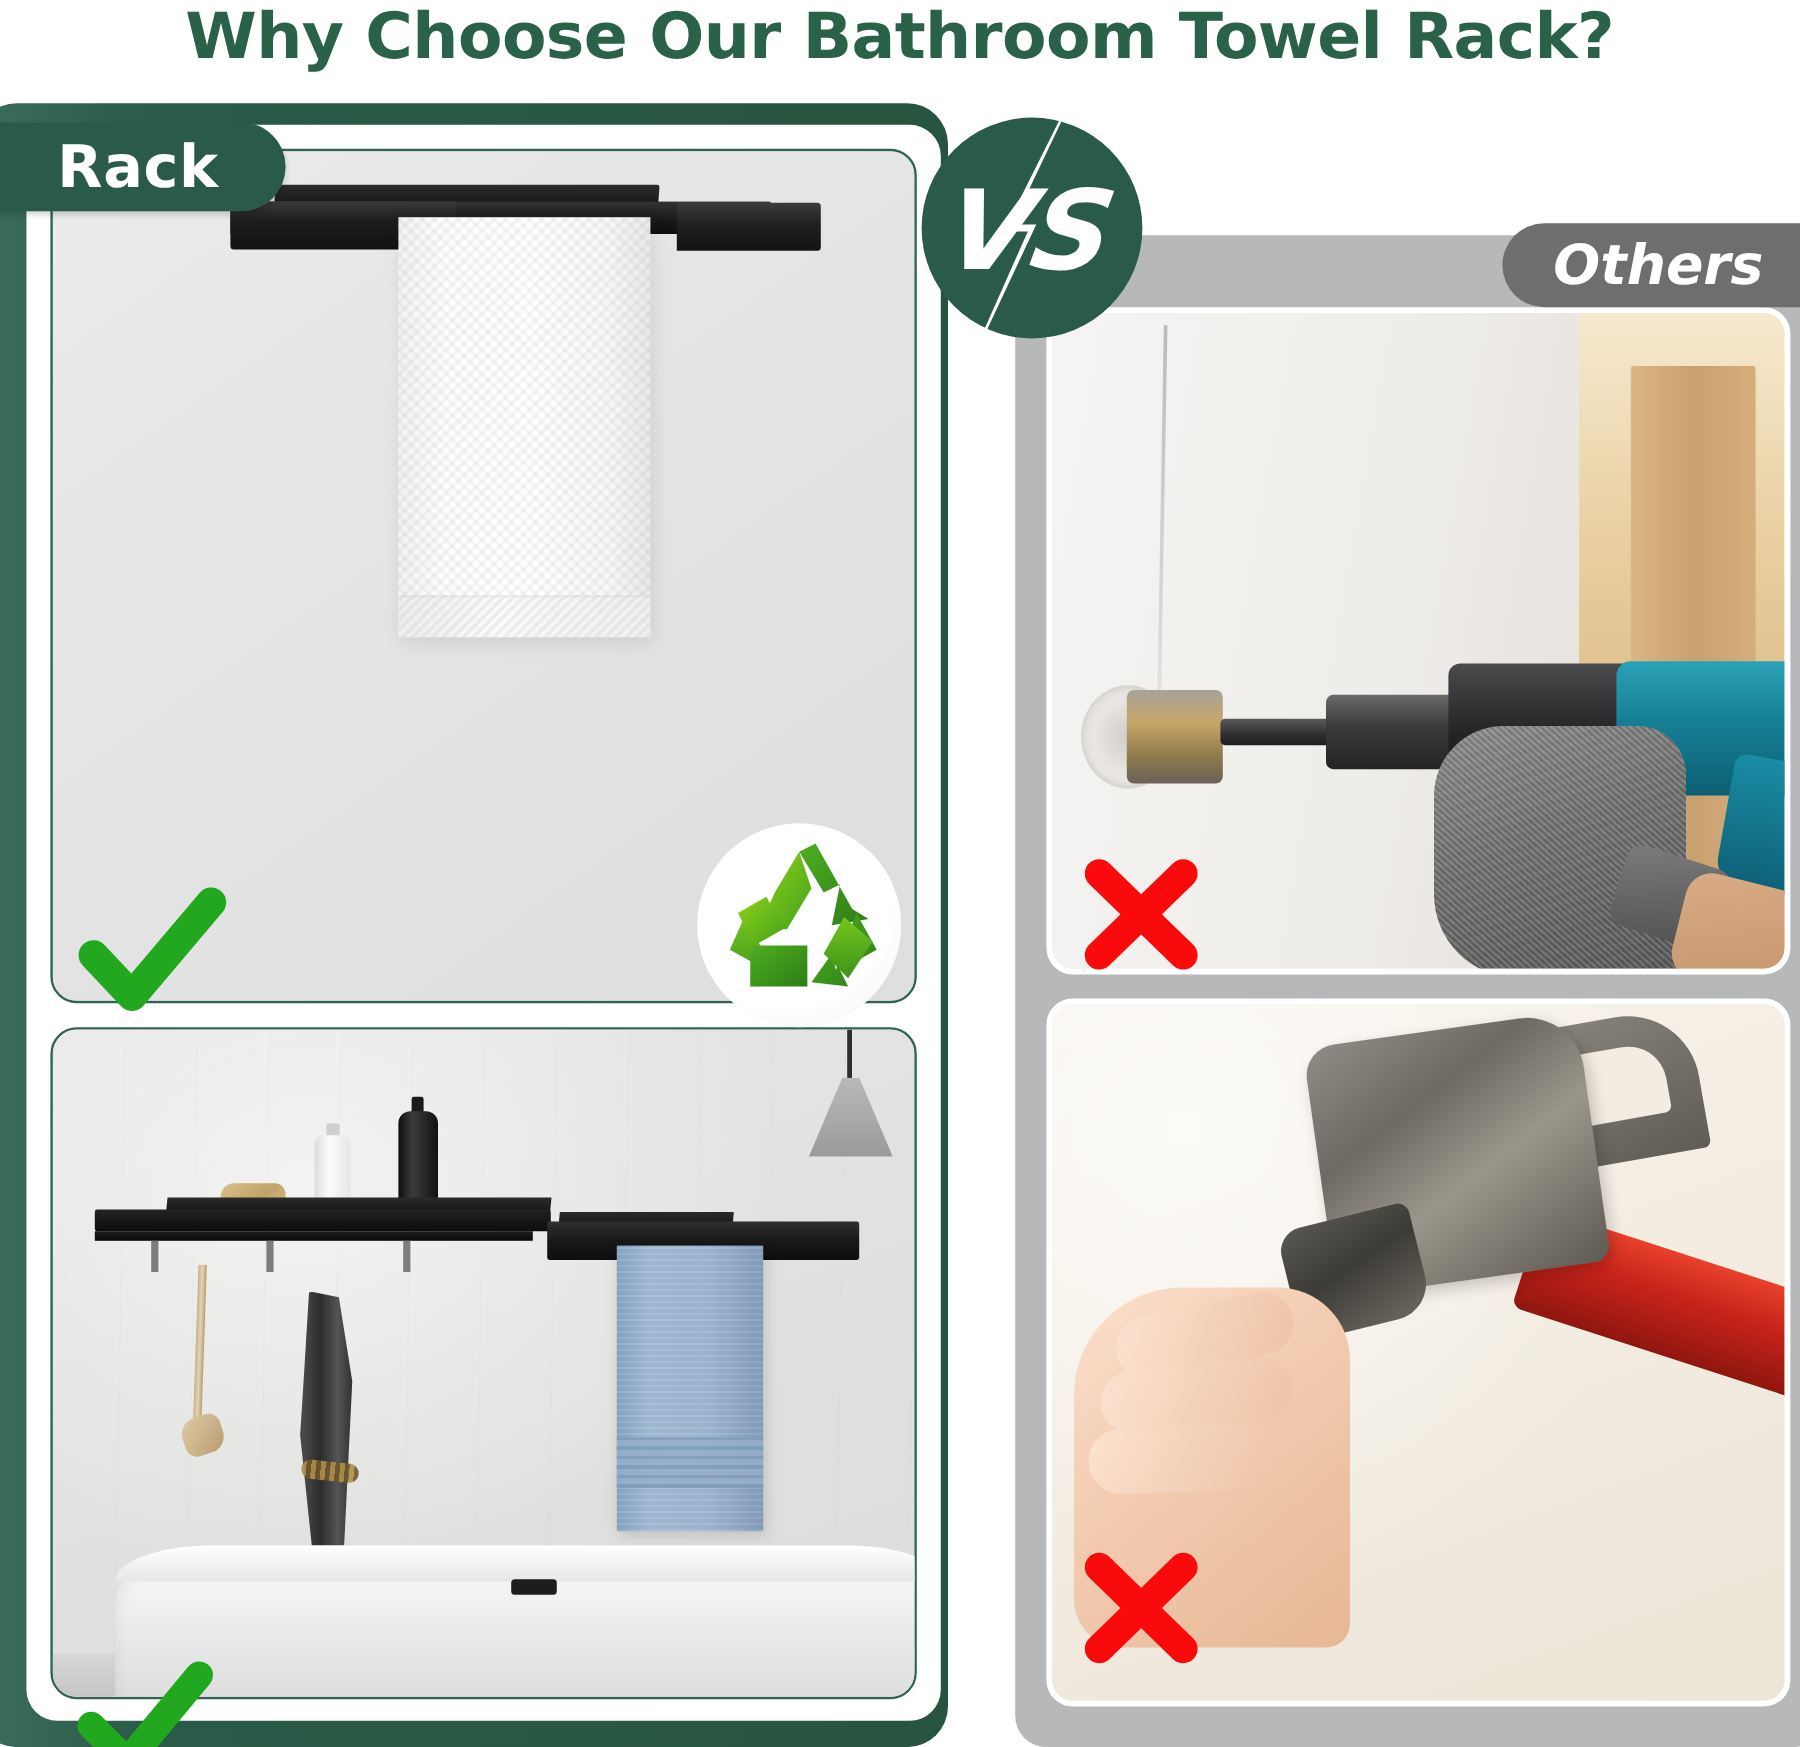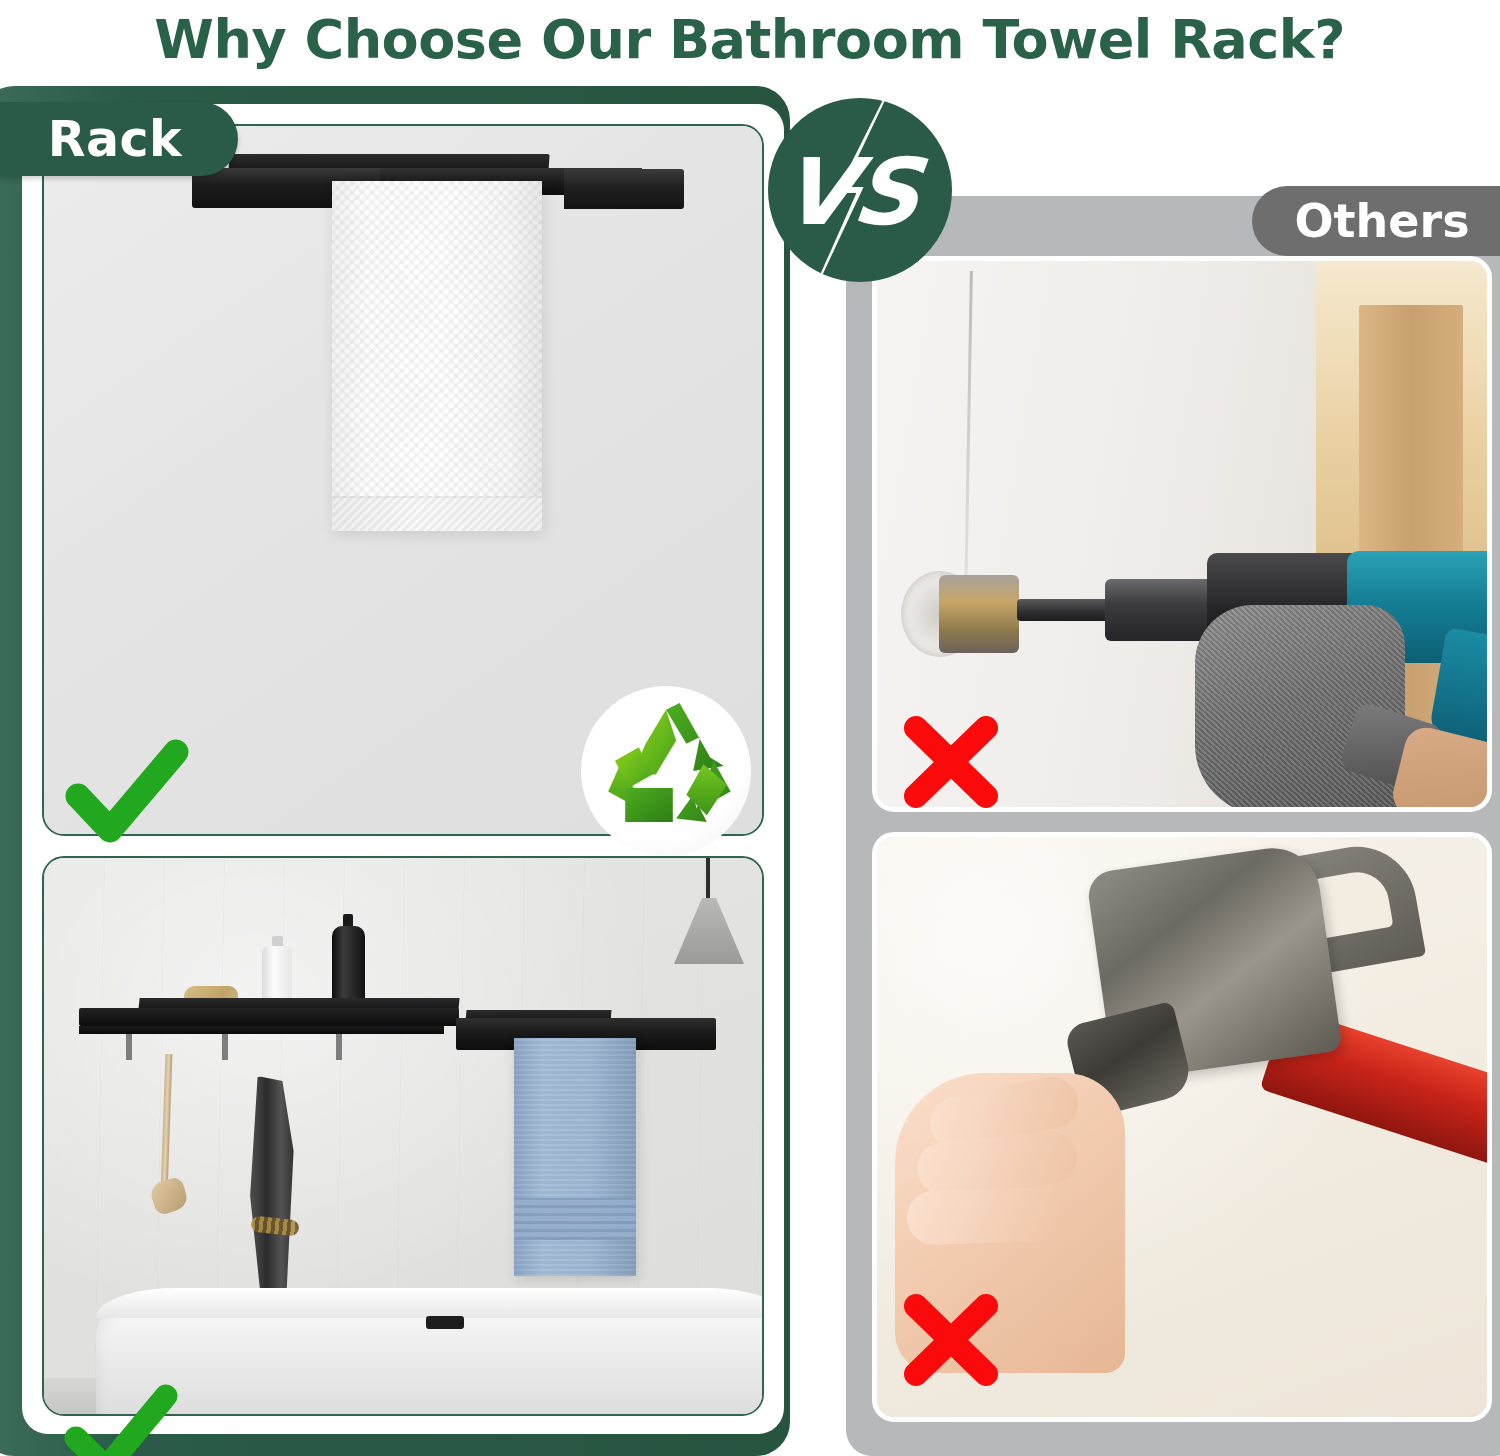--- a/index.html
+++ b/index.html
@@ -13,21 +13,20 @@
     position: relative;
   }
 
   
   #header {
     position: absolute;
     top: 0; left: 0;
     width: 1500px;
     height: 78px;
     display: flex;
-    align-items: center;
     justify-content: center;
     z-index: 30;
   }
   #title-text {
     font-family: "DejaVu Sans", sans-serif;
     font-weight: bold;
     font-size: 53px;
     letter-spacing: -0.5px;
     color: #2a6149;
     white-space: nowrap;
@@ -105,20 +104,21 @@
   }
 
   
   #others-section {
     position: absolute;
     left: 846px;
     top: 196px;
     width: 654px;
     height: 1260px;
     z-index: 4;
+    font-style: italic;
   }
   #others-frame {
     position: absolute;
     left: 0; top: 0;
     width: 674px;
     height: 1260px;
     background: #b6b8ba;
     border-radius: 26px;
   }
   #others-badge {

